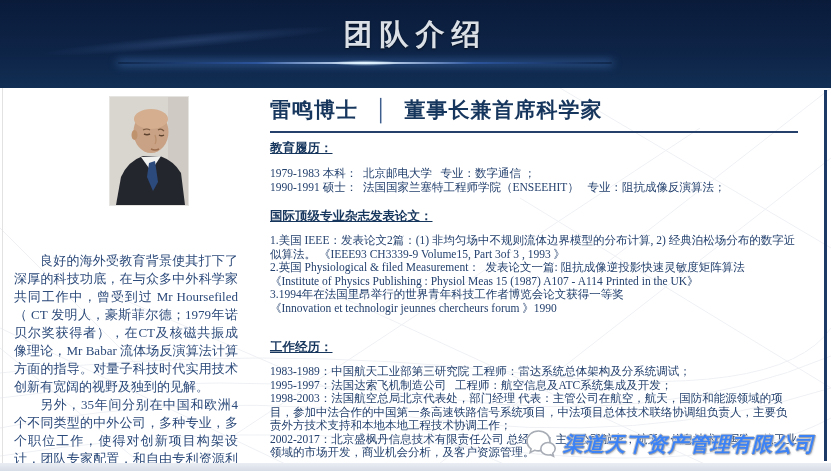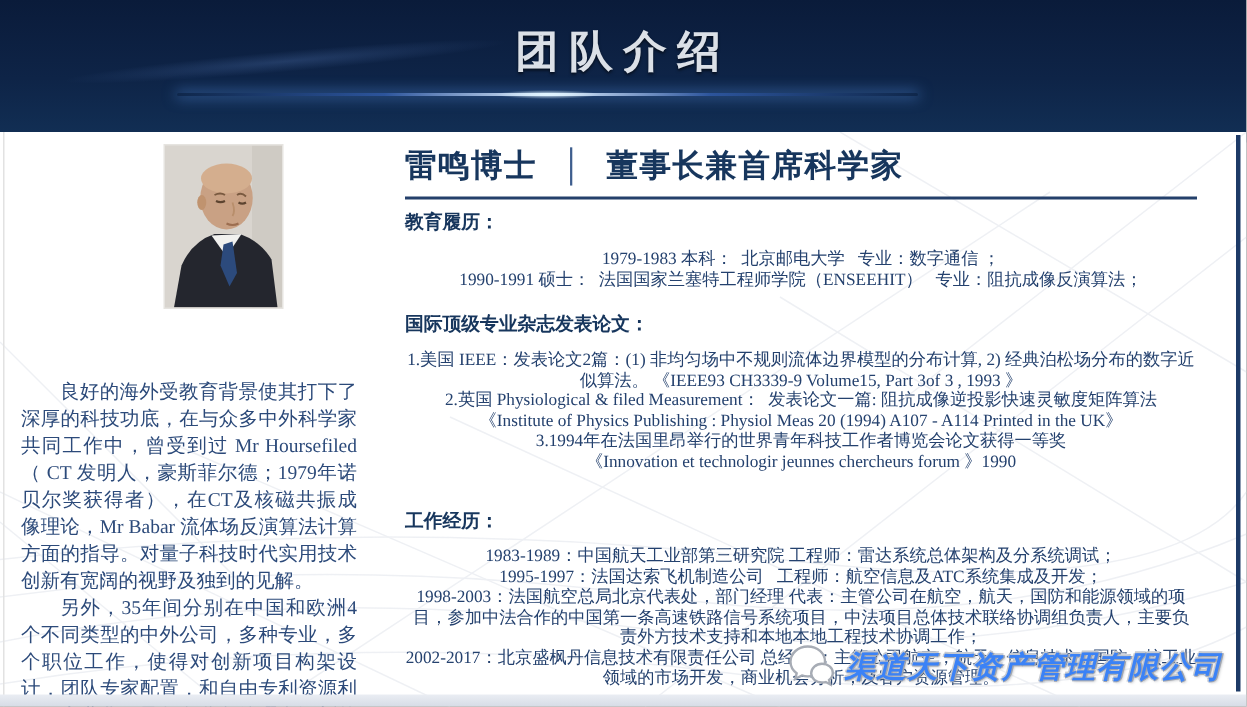--- a/index.html
+++ b/index.html
@@ -36,25 +36,25 @@
   .bio{position:absolute;left:14px;top:122px;width:224px;color:#2c4a7a;
        font-family:"Liberation Serif",serif;font-size:13px;line-height:18px;text-align:justify;margin-top:42px;}
   .bio p{margin:0;text-indent:2em;}
 
   
   .main{position:absolute;left:270px;top:8px;width:528px;color:#24416e;
         font-family:"Liberation Serif",serif;}
   .name-row{font-size:21px;font-weight:bold;color:#17365d;letter-spacing:1px;}
   .name-sep{margin:0 9px;font-weight:normal;color:#3e5e8e;}
   .title-rule{border:none;border-top:2px solid #24406b;margin:7px 0 0 0;}
-  .section-heading{font-size:12.5px;font-weight:bold;color:#17365d;}
+  .section-heading{font-size:12.5px;font-weight:bold;color:#17365d;text-decoration:underline;}
   .sec-edu .section-heading{margin-top:7px;}
   .sec-pub .section-heading{margin-top:14px;}
   .sec-work .section-heading{margin-top:24px;}
-  .lines{margin-top:10px;text-align:center;}
+  .lines{margin-top:10px;}
   .sec-pub .lines,.sec-work .lines{margin-top:9px;}
   .line{font-size:11.5px;line-height:13.5px;white-space:pre-wrap;}
 
   
   .watermark{position:absolute;right:16px;bottom:11px;display:flex;align-items:center;gap:5px;}
   .wm-text{font-size:20px;font-weight:bold;letter-spacing:1px;color:#3b82f6;
            font-family:"Liberation Sans",sans-serif;
            text-shadow:1px 0 0 #a0a5ae,-1px 0 0 #c6cad1,0 1px 0 #a0a5ae,0 -1px 0 #c6cad1,
                        1px 1px 2px rgba(120,125,135,0.6);font-style:italic;}
 </style>
@@ -129,21 +129,21 @@
           <div class="line">1979-1983 本科：  北京邮电大学   专业：数字通信 ；</div>
           <div class="line">1990-1991 硕士：  法国国家兰塞特工程师学院（ENSEEHIT）   专业：阻抗成像反演算法；</div>
         </div>
       </div>
 
       <div class="sec-pub">
         <div class="section-heading">国际顶级专业杂志发表论文：</div>
         <div class="lines">
           <div class="line">1.美国 IEEE：发表论文2篇：(1) 非均匀场中不规则流体边界模型的分布计算, 2) 经典泊松场分布的数字近似算法。 《IEEE93 CH3339-9 Volume15, Part 3of 3 , 1993 》</div>
           <div class="line">2.英国 Physiological &amp; filed Measurement：  发表论文一篇: 阻抗成像逆投影快速灵敏度矩阵算法</div>
-          <div class="line">《Institute of Physics Publishing : Physiol Meas 20 (1994) A107 - A114 Printed in the UK》</div>
+          <div class="line">《Institute of Physics Publishing : Physiol Meas 15 (1987) A107 - A114 Printed in the UK》</div>
           <div class="line">3.1994年在法国里昂举行的世界青年科技工作者博览会论文获得一等奖</div>
           <div class="line">《Innovation et technologir jeunnes chercheurs forum 》1990</div>
         </div>
       </div>
 
       <div class="sec-work">
         <div class="section-heading">工作经历：</div>
         <div class="lines">
           <div class="line">1983-1989：中国航天工业部第三研究院 工程师：雷达系统总体架构及分系统调试；</div>
           <div class="line">1995-1997：法国达索飞机制造公司   工程师：航空信息及ATC系统集成及开发；</div>

